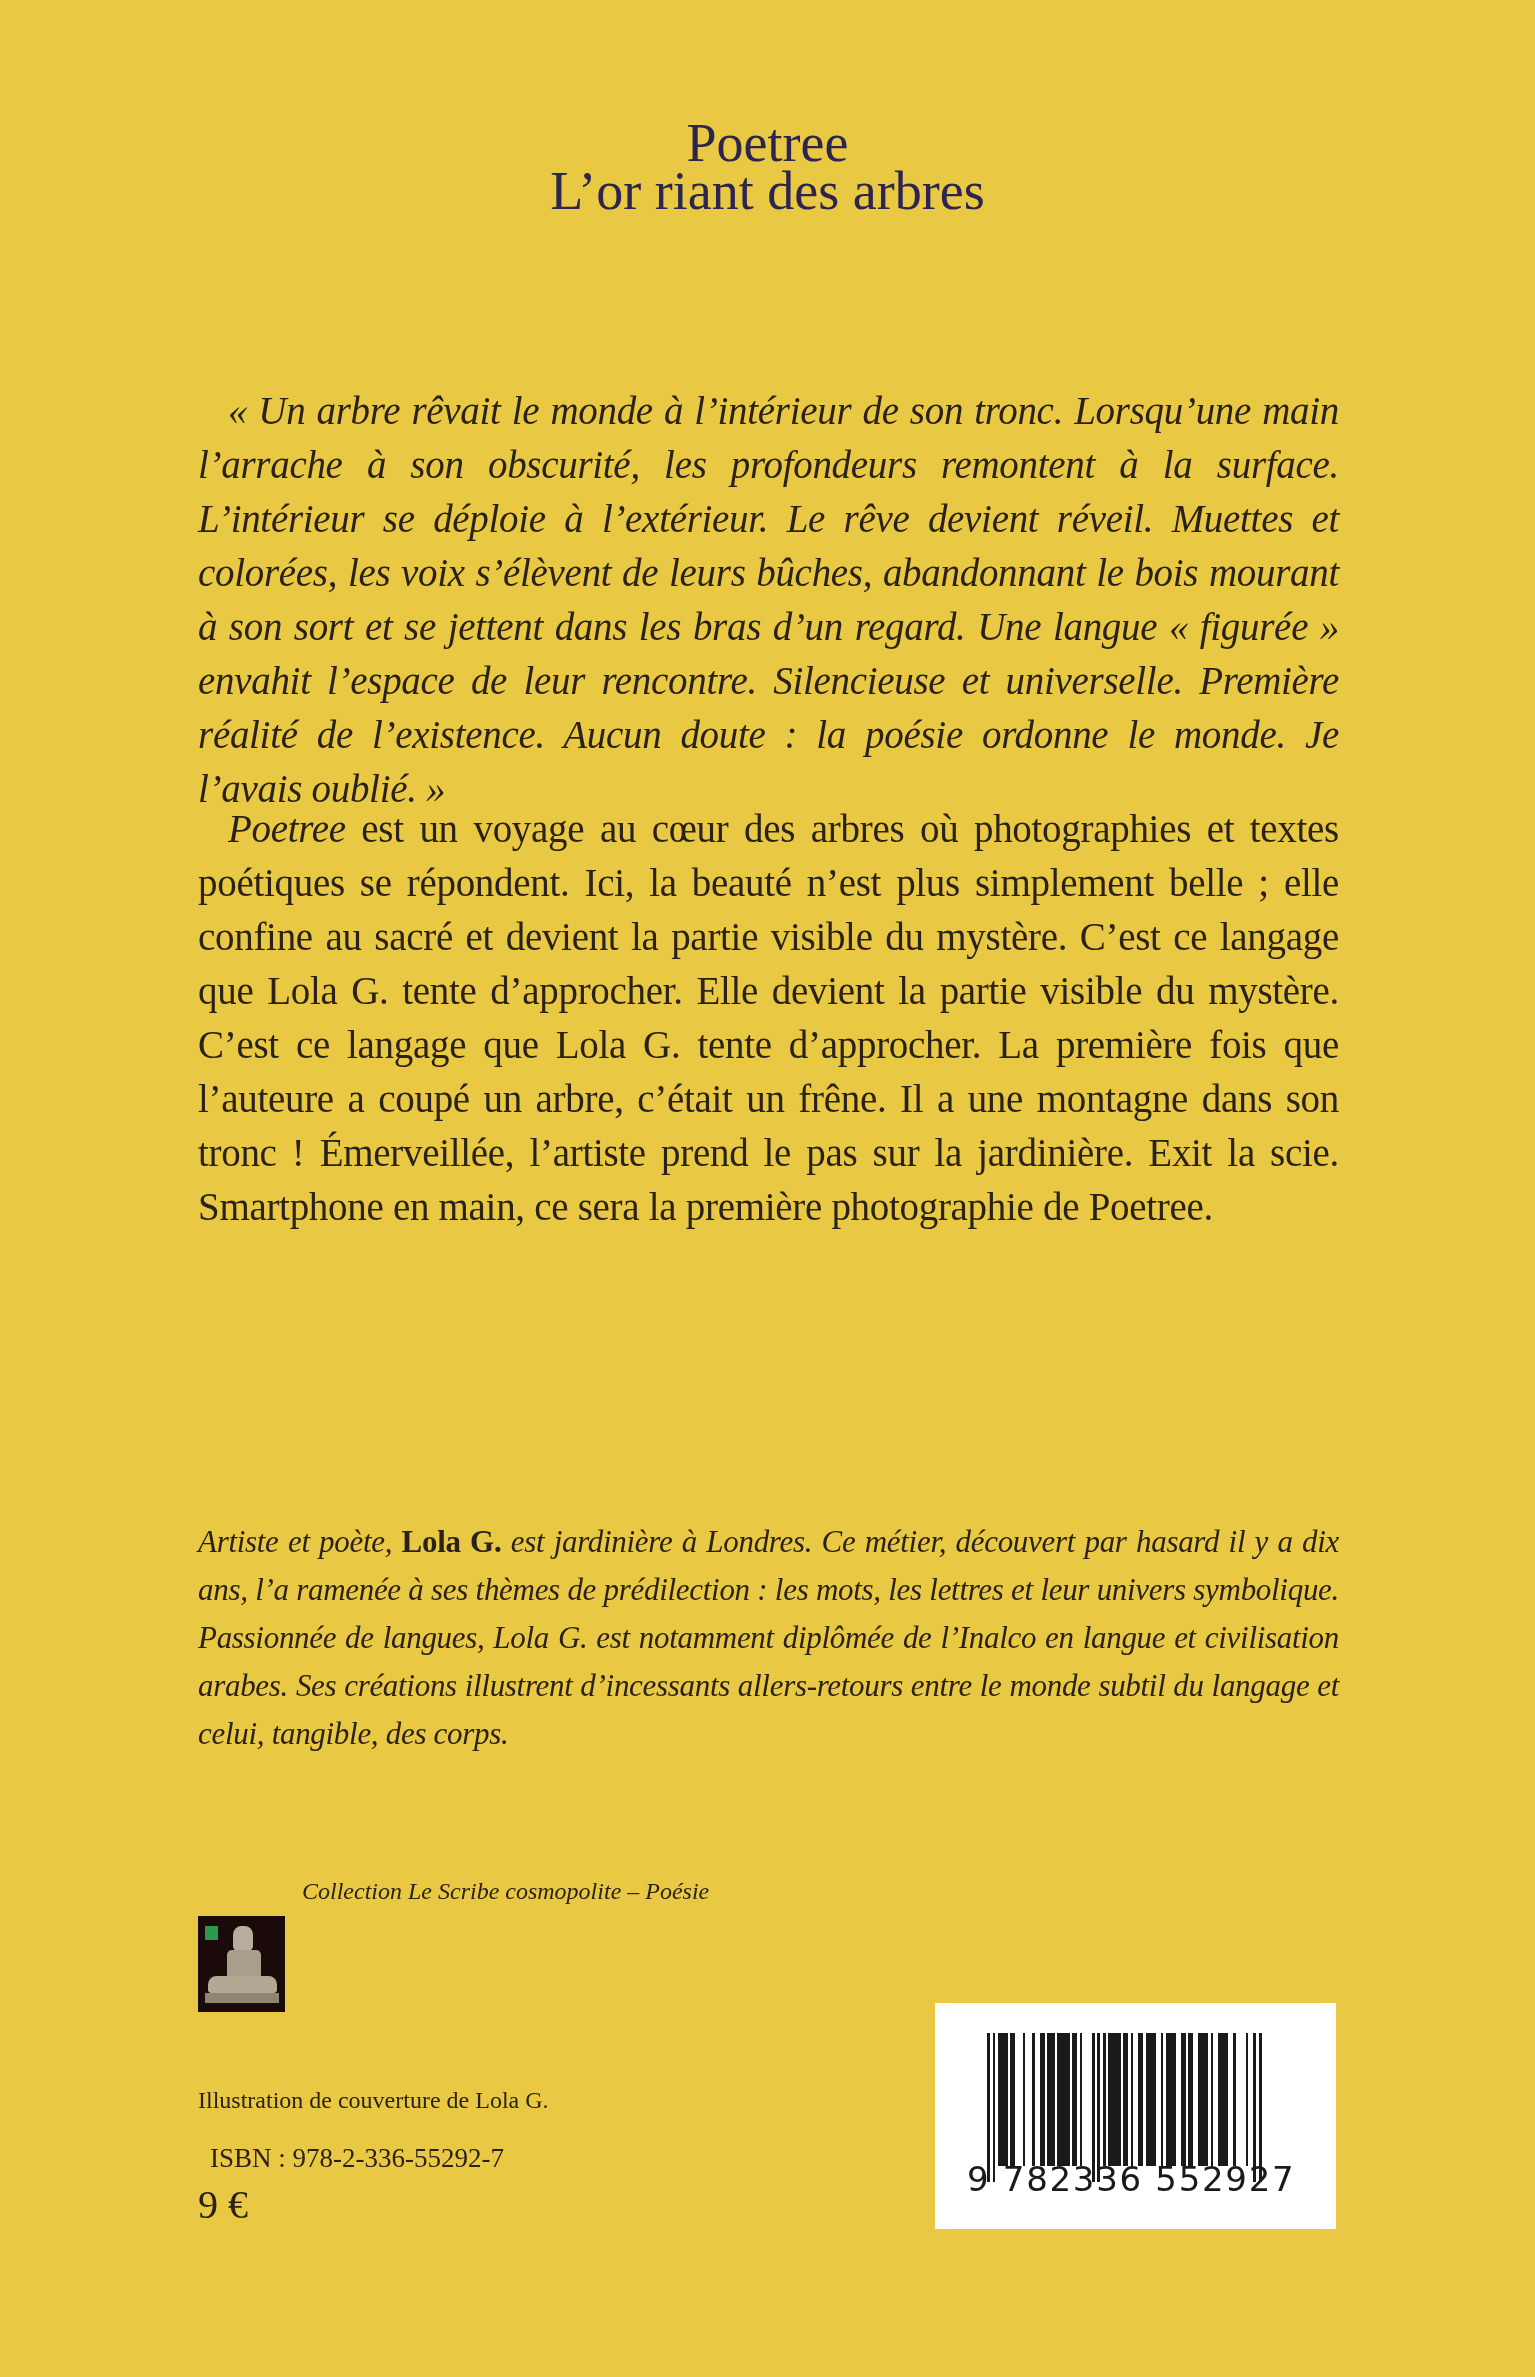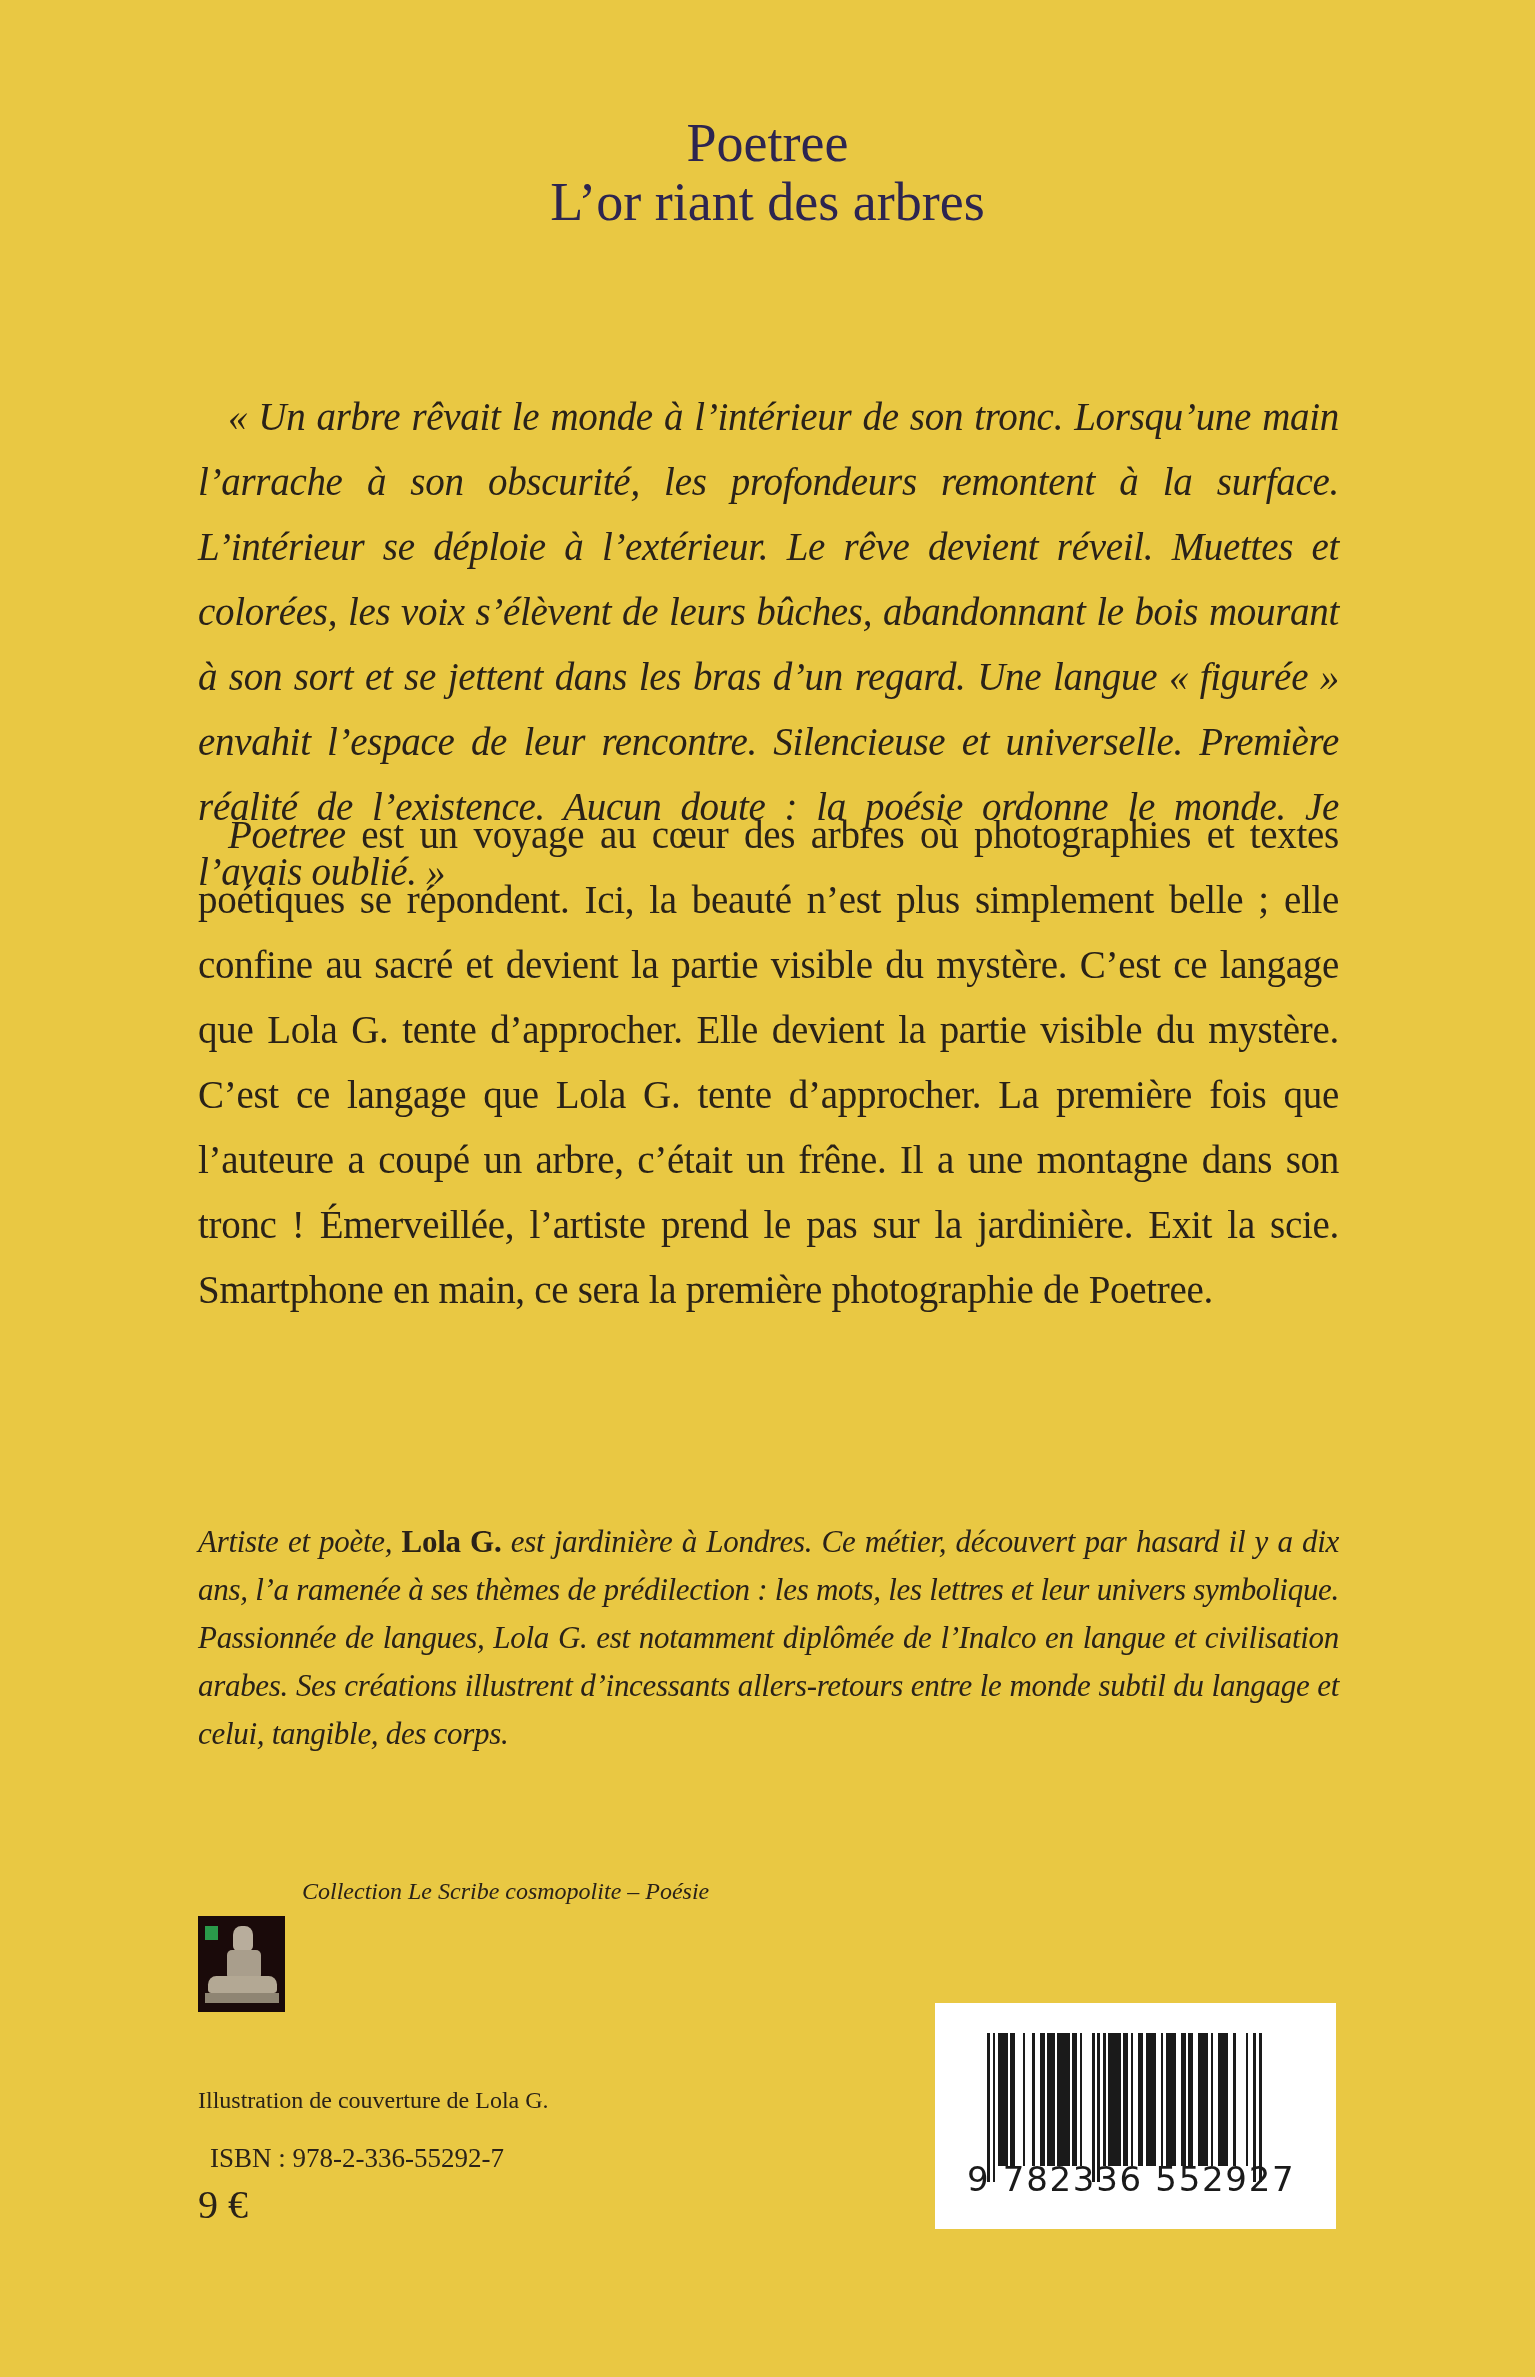--- a/index.html
+++ b/index.html
@@ -10,28 +10,28 @@
     font-family: "Liberation Serif", "DejaVu Serif", serif;
     position: relative;
     overflow: hidden;
   }
   .title {
     position: absolute; left: 0; width: 1535px; top: 111px;
     text-align: center; color: #2d2550;
     font-size: 54px; line-height: 64px;
   }
   .subtitle {
-    position: absolute; left: 0; width: 1535px; top: 170px;
+    position: absolute; left: 0; width: 1535px; top: 159px;
     text-align: center; color: #2d2550;
     font-size: 54px; line-height: 64px;
   }
   .para {
     position: absolute; left: 198px; width: 1141px;
     text-align: justify; text-align-last: left;
-    font-size: 39px; line-height: 65px;
+    font-size: 39px; line-height: 54px;
     letter-spacing: -0.3px;
   }
   .quote { top: 384px; font-style: italic; text-indent: 30px; }
   .desc { top: 802px; text-indent: 30px; }
   .desc em { font-style: italic; }
   .bio {
     position: absolute; left: 198px; width: 1141px; top: 1518px;
     font-size: 31px; line-height: 48px; font-style: italic;
     text-align: justify; text-align-last: left;
     letter-spacing: -0.3px;

